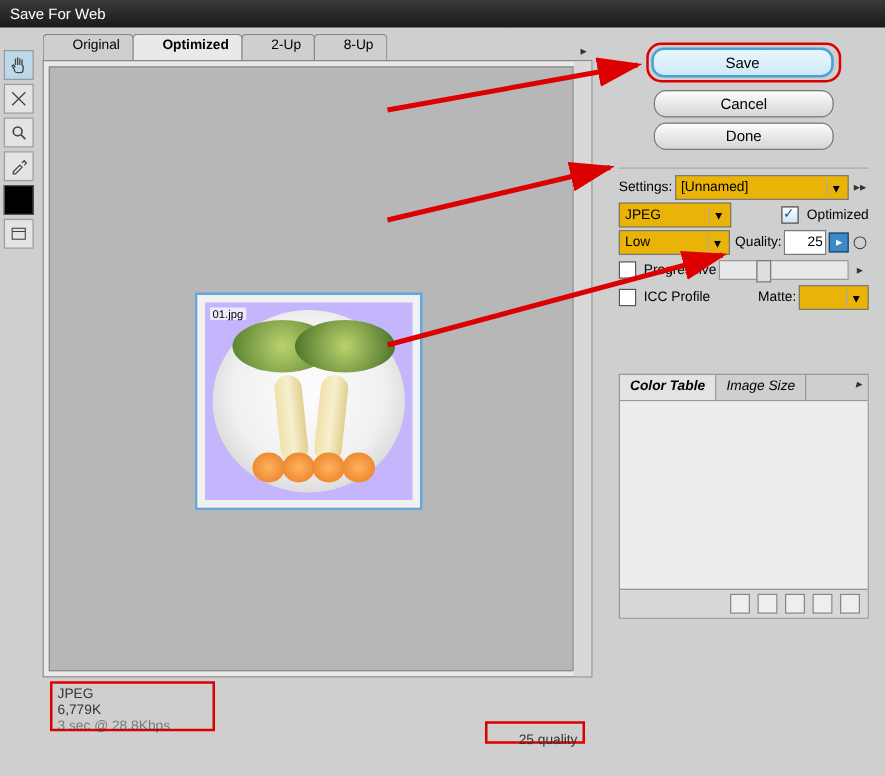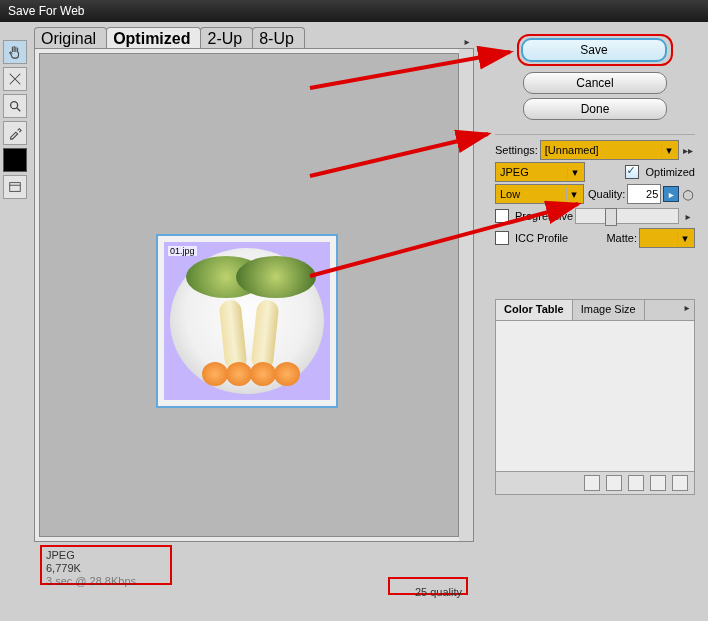--- a/index.html
+++ b/index.html
@@ -4,21 +4,21 @@
 <style>
 html,body{margin:0;padding:0;font-family:"Segoe UI",Tahoma,Arial,sans-serif;font-size:11px;color:#000;background:#cfcfcf;}
 .window{width:708px;height:621px;background:#cfcfcf;position:relative;}
 .titlebar{height:22px;background:linear-gradient(#3a3a3a,#1a1a1a);color:#fff;font-size:12px;display:flex;align-items:center;padding:0 8px;}
 .toolstrip{position:absolute;left:3px;top:40px;width:26px;}
 .toolbtn{width:22px;height:22px;border:1px solid #9a9a9a;background:#e4e4e4;margin-bottom:3px;display:flex;align-items:center;justify-content:center;cursor:pointer;}
 .toolbtn.active{background:#bcd8ea;}
 .swatch{width:22px;height:22px;border:1px solid #555;background:#000;margin-bottom:3px;}
 .viewer{position:absolute;left:34px;top:28px;width:440px;height:550px;}
 .tabs{height:20px;display:flex;align-items:flex-end;}
-.tab{height:18px;padding:2px 10px 0 6px;font-size:16px;border:1px solid #888;border-bottom:none;background:#cfcfcf;margin-right:-1px;position:relative;border-radius:4px 4px 0 0;cursor:pointer;}
+.tab{height:18px;padding:2px 10px 0 23px;font-size:11px;border:1px solid #888;border-bottom:none;background:#cfcfcf;margin-right:-1px;position:relative;border-radius:4px 4px 0 0;cursor:pointer;}
 .tab.sel{background:#e9e9e9;font-weight:bold;z-index:2;}
 .canvas-outer{border:1px solid #888;background:#e9e9e9;height:492px;position:relative;}
 .canvas-inner{position:absolute;left:4px;top:4px;right:14px;bottom:4px;background:#b7b7b7;border:1px solid #8a8a8a;}
 .scroll-v{position:absolute;right:0;top:0;width:14px;bottom:0;background:#d8d8d8;}
 .thumb{position:absolute;left:116px;top:180px;width:178px;height:170px;border:2px solid #63a8dd;}
 .thumb-inner{width:100%;height:100%;border:6px solid #f1f1f1;box-sizing:border-box;background:#c4b5fd;position:relative;overflow:hidden;}
 .plate{position:absolute;left:6px;top:6px;right:6px;bottom:6px;border-radius:50%;background:radial-gradient(circle at 50% 45%, #fdfdfd 0%, #f0f0f0 55%, #bdbdbd 100%);}
 .trunk{position:absolute;bottom:30px;width:22px;height:70px;background:linear-gradient(90deg,#efe1a8,#f7f0cf,#e1cf8e);border-radius:11px;transform:rotate(-6deg);}
 .trunk.t2{left:90px;transform:rotate(6deg);}
 .trunk.t1{left:58px;}
@@ -39,21 +39,21 @@
 .row{display:flex;align-items:center;height:22px;gap:2px;}
 .dd{height:18px;border:1px solid #7a7a7a;background:#eab308;display:flex;align-items:center;justify-content:space-between;padding:0 2px 0 4px;font-size:11px;cursor:pointer;}
 .dd .arr{width:14px;text-align:center;border-left:1px solid #aaa;}
 .num{width:28px;height:18px;border:1px solid #7a7a7a;background:#fff;text-align:right;padding:0 2px;font-size:11px;}
 .ck{width:12px;height:12px;border:1px solid #555;background:#fff;display:inline-block;margin-right:4px;vertical-align:middle;}
 .ck.on{background:linear-gradient(#fff,#cfe7fb);position:relative;}
 .ck.on::after{content:"✓";position:absolute;left:0;top:-2px;font-size:11px;color:#257;}
 .slider{flex:1;height:14px;border:1px solid #999;background:#e8e8e8;position:relative;}
 .slider .h{position:absolute;top:-1px;width:10px;height:16px;background:#ddd;border:1px solid #777;}
 .fly{width:14px;height:14px;display:inline-flex;align-items:center;justify-content:center;font-size:10px;cursor:pointer;color:#333;}
-.subpanel{margin-top:50px;border:1px solid #999;background:#cfcfcf;}
+.subpanel{margin-top:50px;border:1px solid #999;background:#cfcfcf;font-style:italic;}
 .subpanel .tabs2{display:flex;height:20px;background:#cfcfcf;border-bottom:1px solid #999;}
 .subpanel .tab2{padding:3px 8px 0;font-size:11px;border-right:1px solid #999;cursor:pointer;}
 .subpanel .tab2.sel{font-weight:bold;background:#e3e3e3;}
 .subpanel .body{height:150px;background:#ededed;}
 .subpanel .foot{height:22px;border-top:1px solid #999;background:#d8d8d8;display:flex;justify-content:flex-end;align-items:center;gap:6px;padding:0 6px;}
 .miniico{width:14px;height:14px;border:1px solid #888;background:#eee;cursor:pointer;}
 .arrow{position:absolute;pointer-events:none;}
 </style>
 </head>
 <body>

